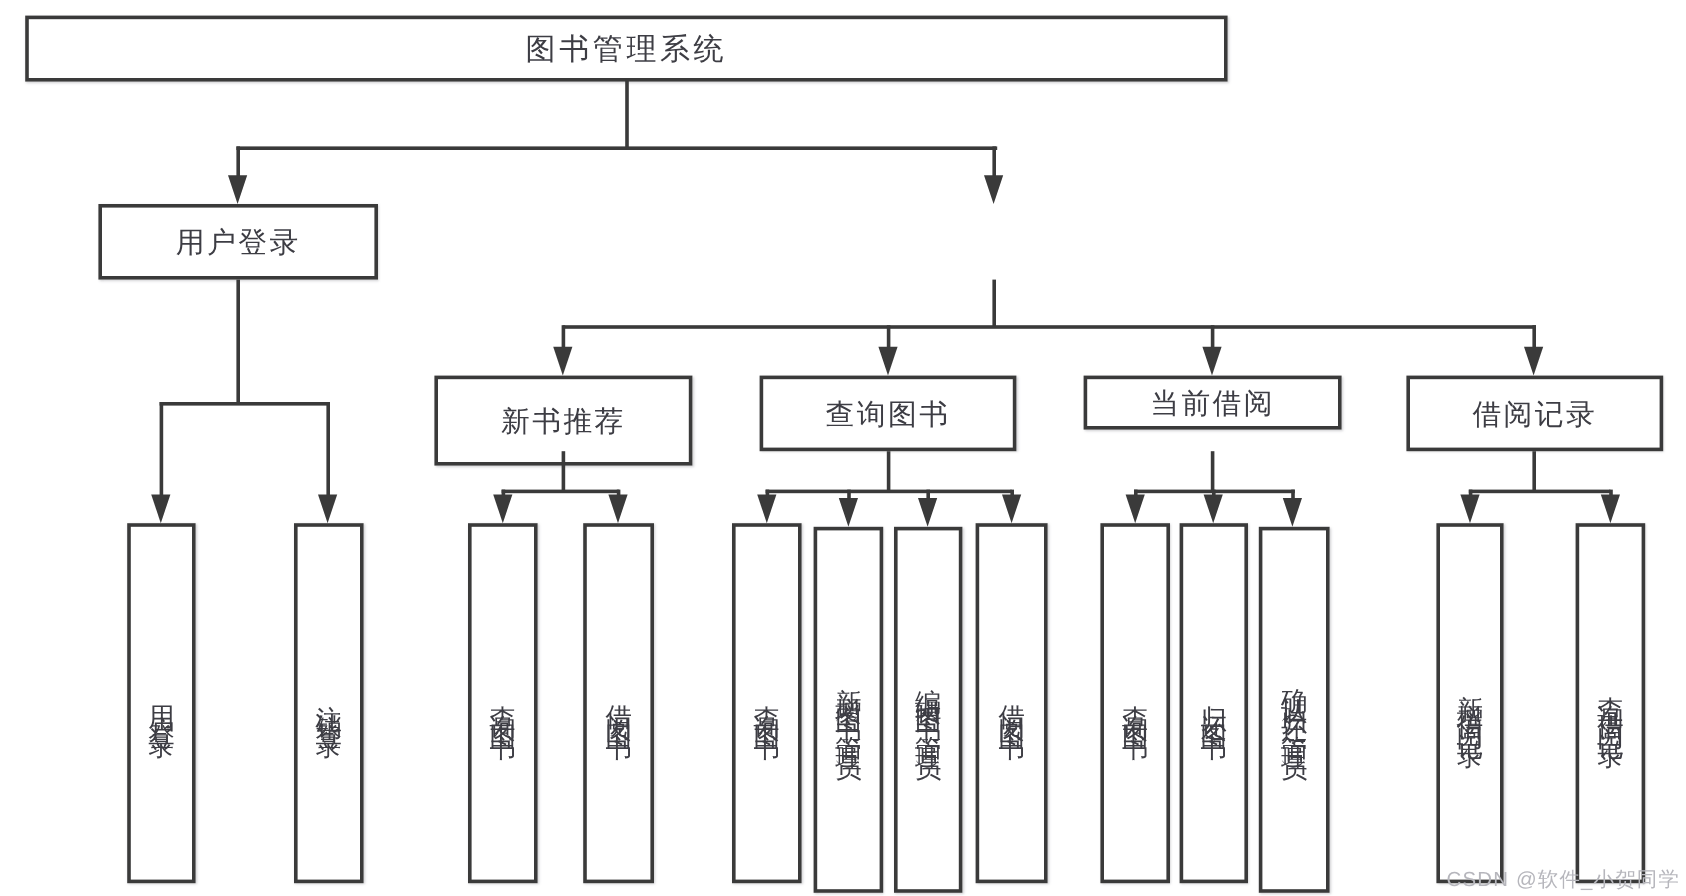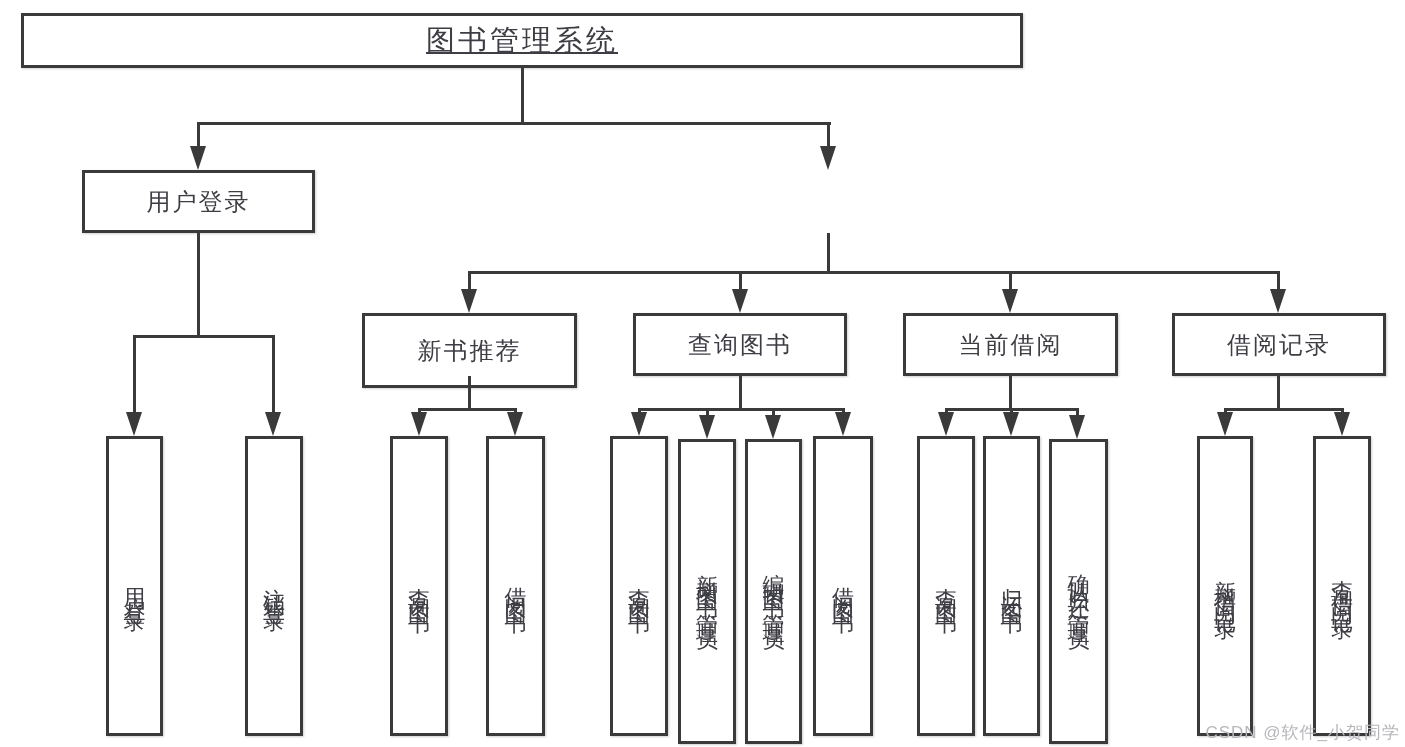--- a/index.html
+++ b/index.html
@@ -25,23 +25,22 @@
     justify-content: center;
     color: #3d3d44;
     box-shadow: 1px 1px 2px rgba(120,120,130,0.35);
   }
   .box.h span {
     font-size: 24px;
     letter-spacing: 2px;
     white-space: nowrap;
   }
   .box.root span {
-    font-size: 29px;
+    font-size: 25px;
     letter-spacing: 3px;
-    text-decoration: underline;
   }
   .box.v span {
     writing-mode: vertical-rl;
     text-orientation: mixed;
     font-size: 22px;
     letter-spacing: 8px;
     line-height: 1;
     white-space: nowrap;
   }
   .vline {
@@ -84,21 +83,21 @@
   <div class="box h" style="left:82px; top:170px; width:233px; height:63px;">
     <span>用户登录</span>
   </div>
 
   <div class="box h" style="left:362px; top:313px; width:215px; height:75px;">
     <span>新书推荐</span>
   </div>
   <div class="box h" style="left:633px; top:313px; width:214px; height:63px;">
     <span>查询图书</span>
   </div>
-  <div class="box h" style="left:903px; top:313px; width:215px; height:63px;">
+  <div class="box h" style="left:903px; top:313px; width:215px; height:45px;">
     <span>当前借阅</span>
   </div>
   <div class="box h" style="left:1172px; top:313px; width:214px; height:63px;">
     <span>借阅记录</span>
   </div>
 
   <div class="box v" style="left:106px; top:436px; width:57px; height:300px;">
     <span>用户登录</span>
   </div>
   <div class="box v" style="left:245px; top:436px; width:58px; height:300px;">

